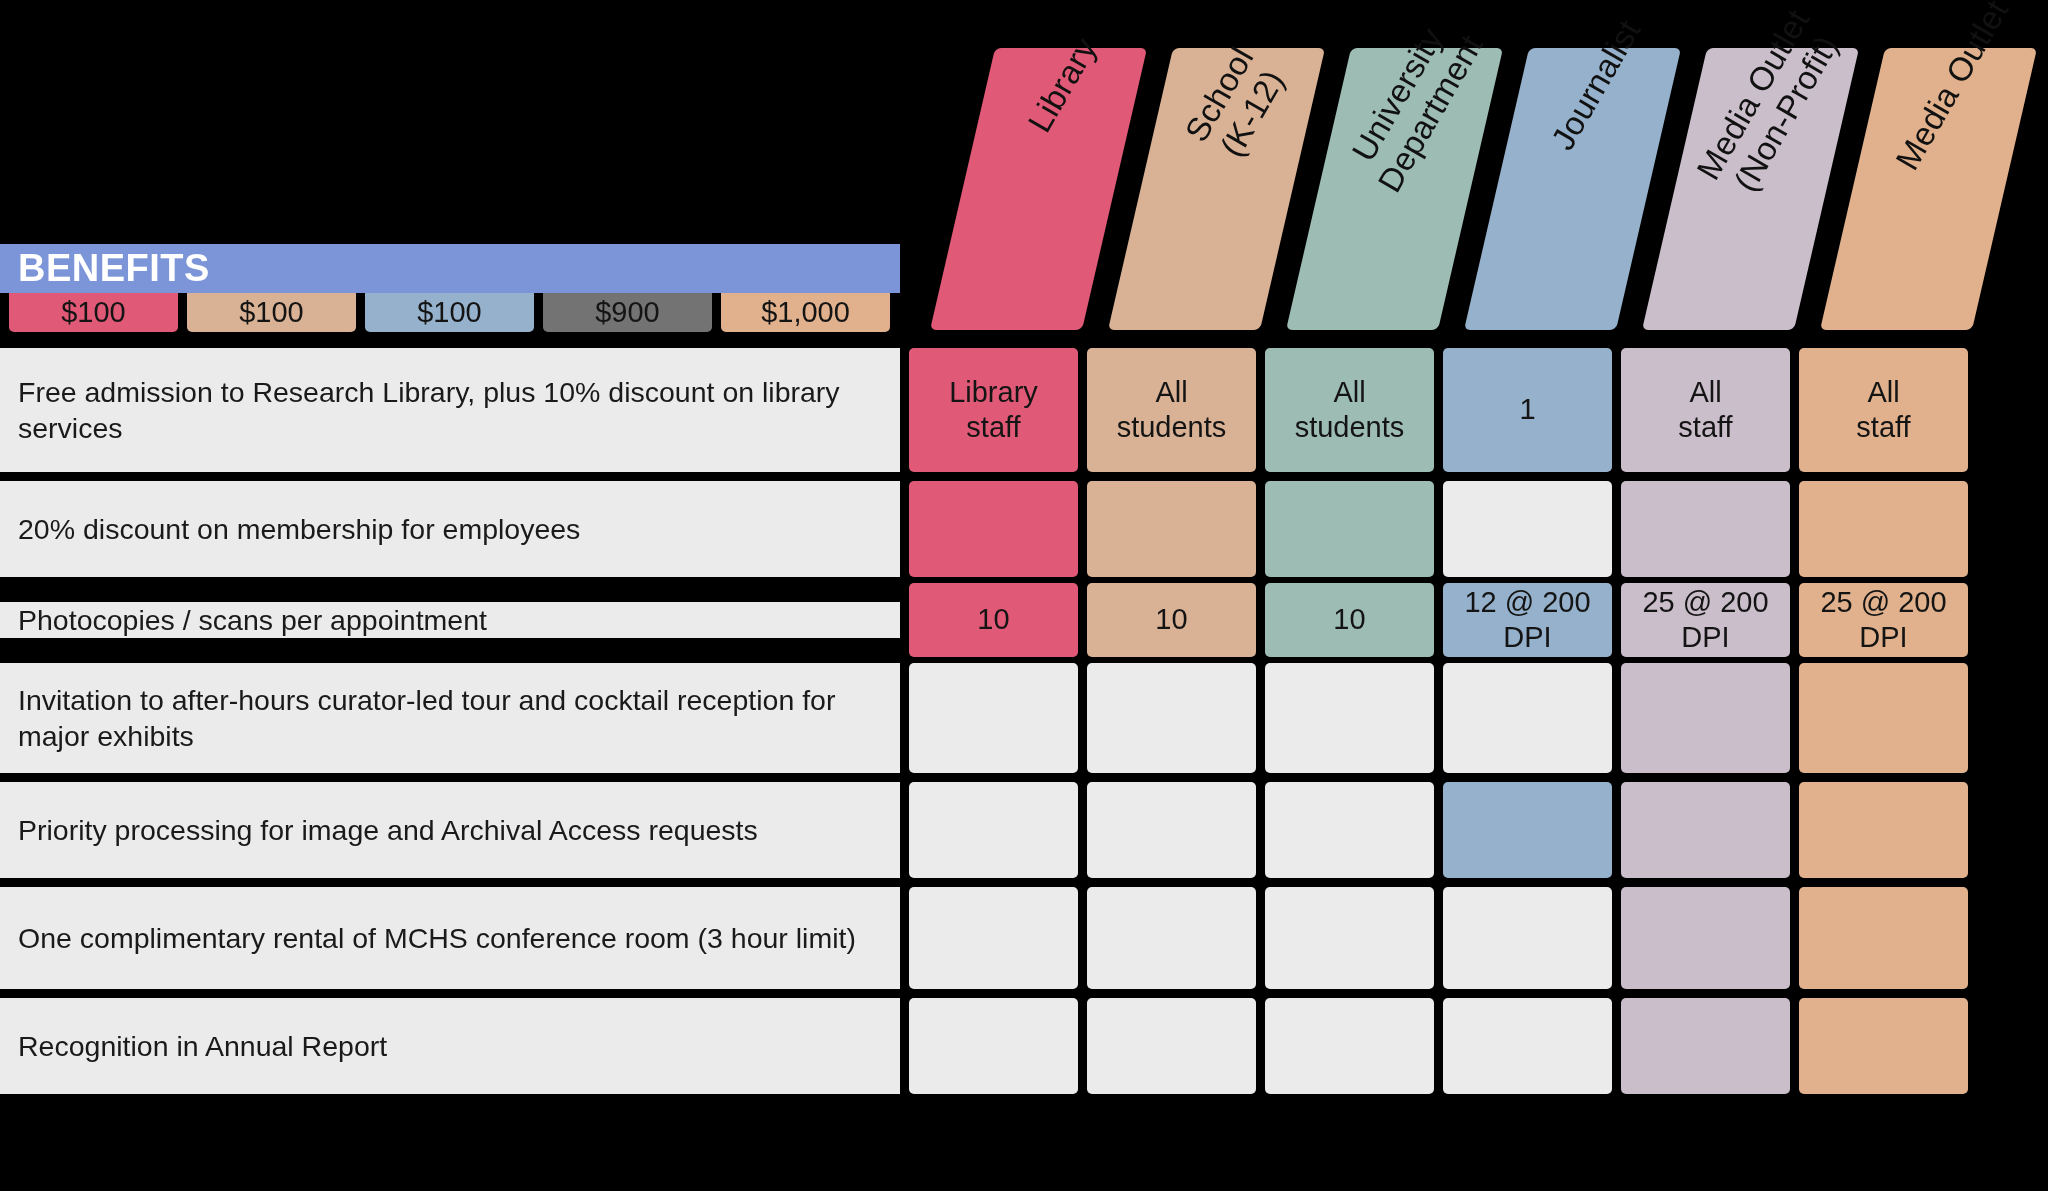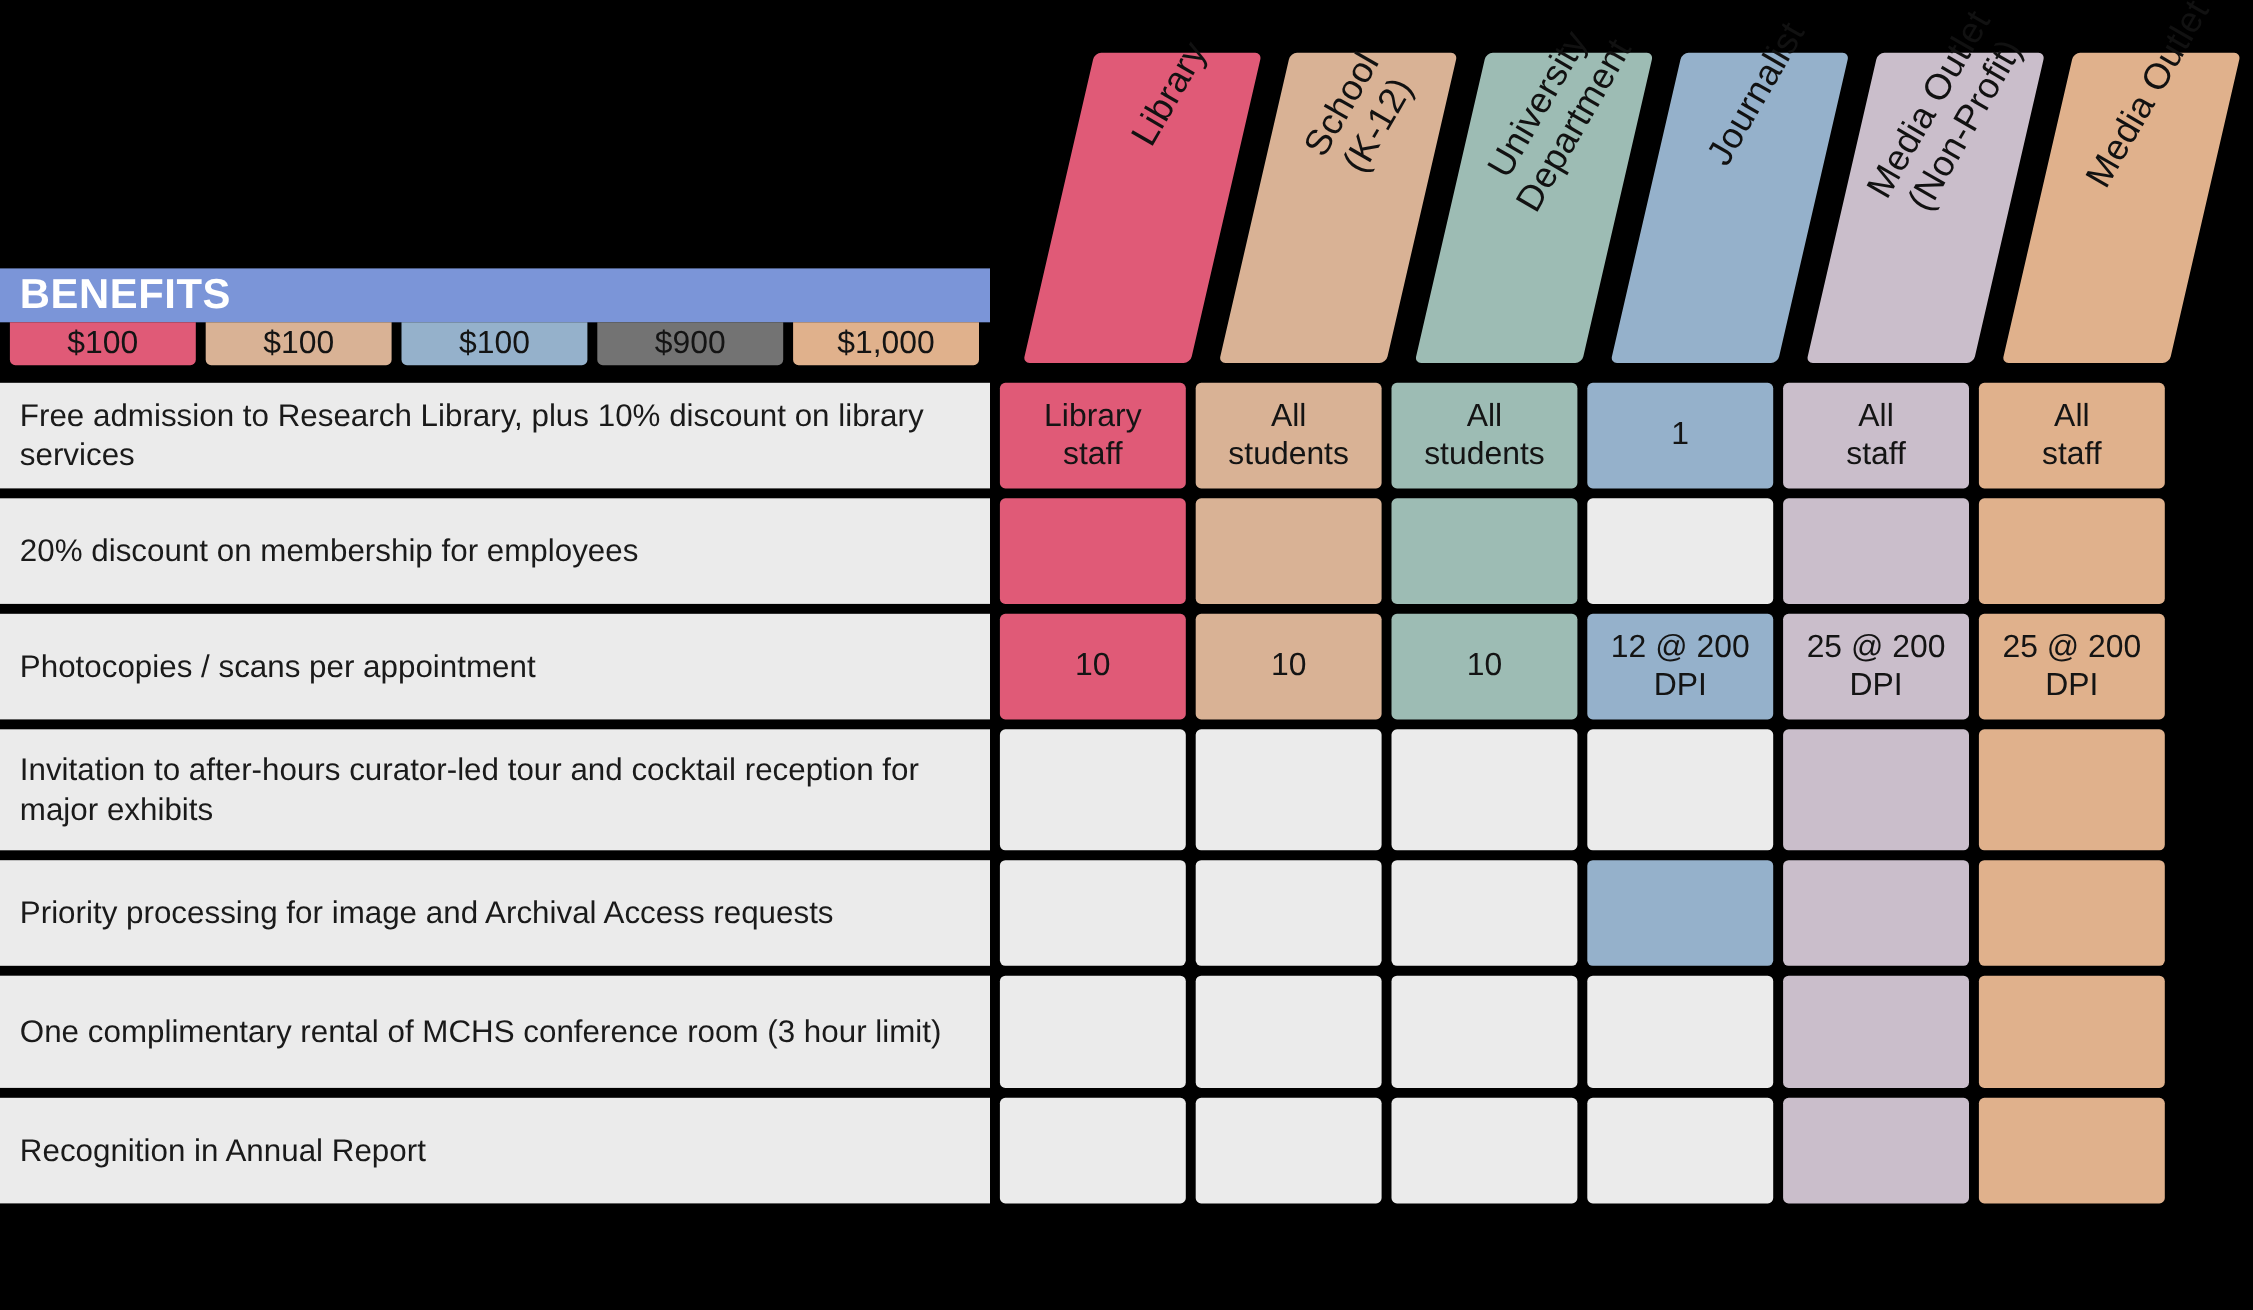--- a/index.html
+++ b/index.html
@@ -66,23 +66,23 @@
     font-size:29px;
     color:#141414;
     line-height:1.22;
     white-space:pre-line;
     box-sizing:border-box;
     padding:2px 4px;
   }
   .row.price .cell{border-radius:0 0 5px 5px;font-size:29px;}
   .row.price .label-cell{border-radius:0;}
   .r-head{height:95px;flex-direction:column;}
-  .r1{height:96px;}
+  .r1{height:124px;}
   .r2{height:96px;}
-  .r3{height:96px;}
+  .r3{height:68px;align-items:center;}
   .r4{height:96px;}
   .r5{height:110px;}
   .r6{height:102px;}
   .r7{height:96px;}
 </style>
 </head>
 <body>
 
 <div id="chart">
 

